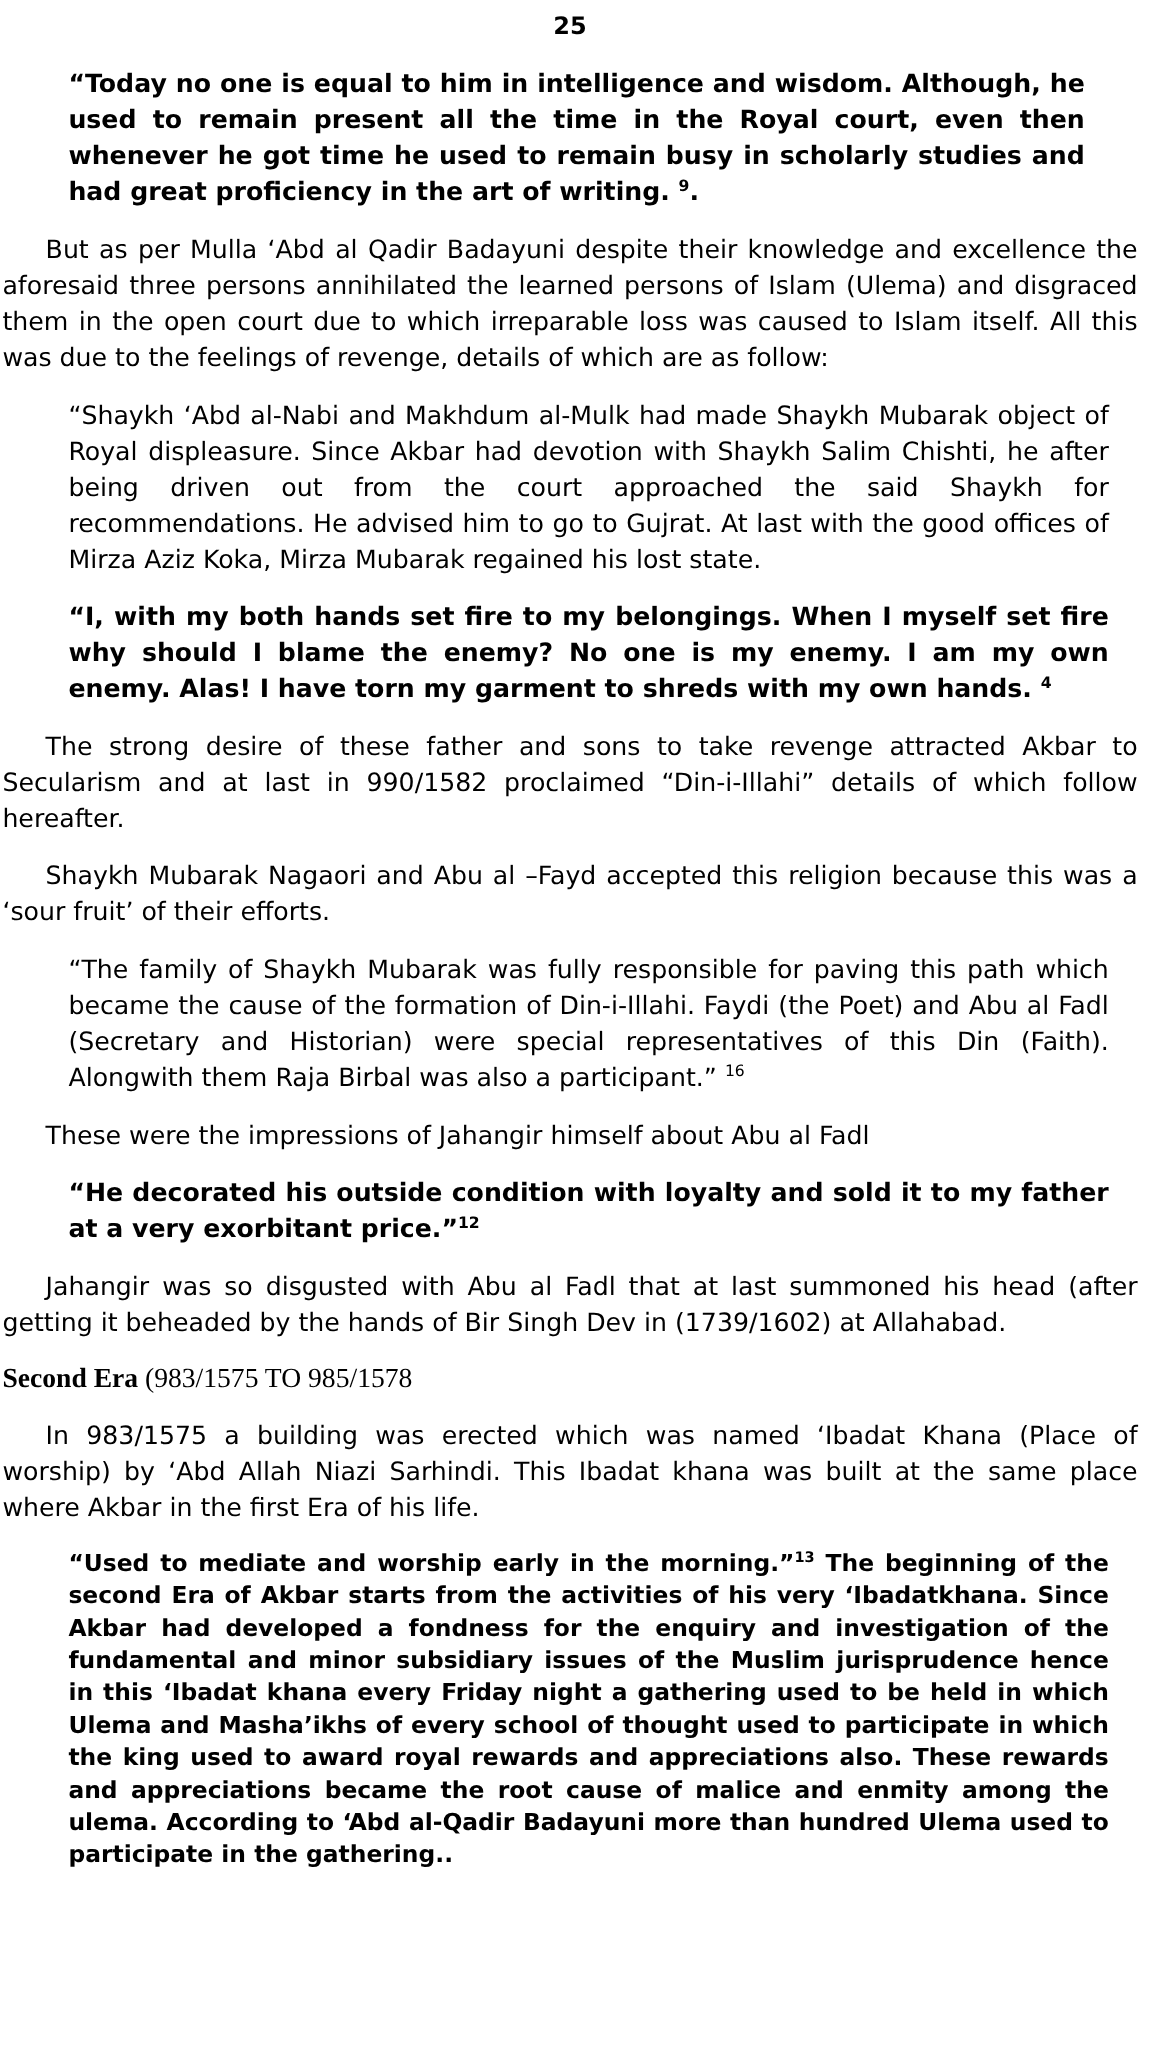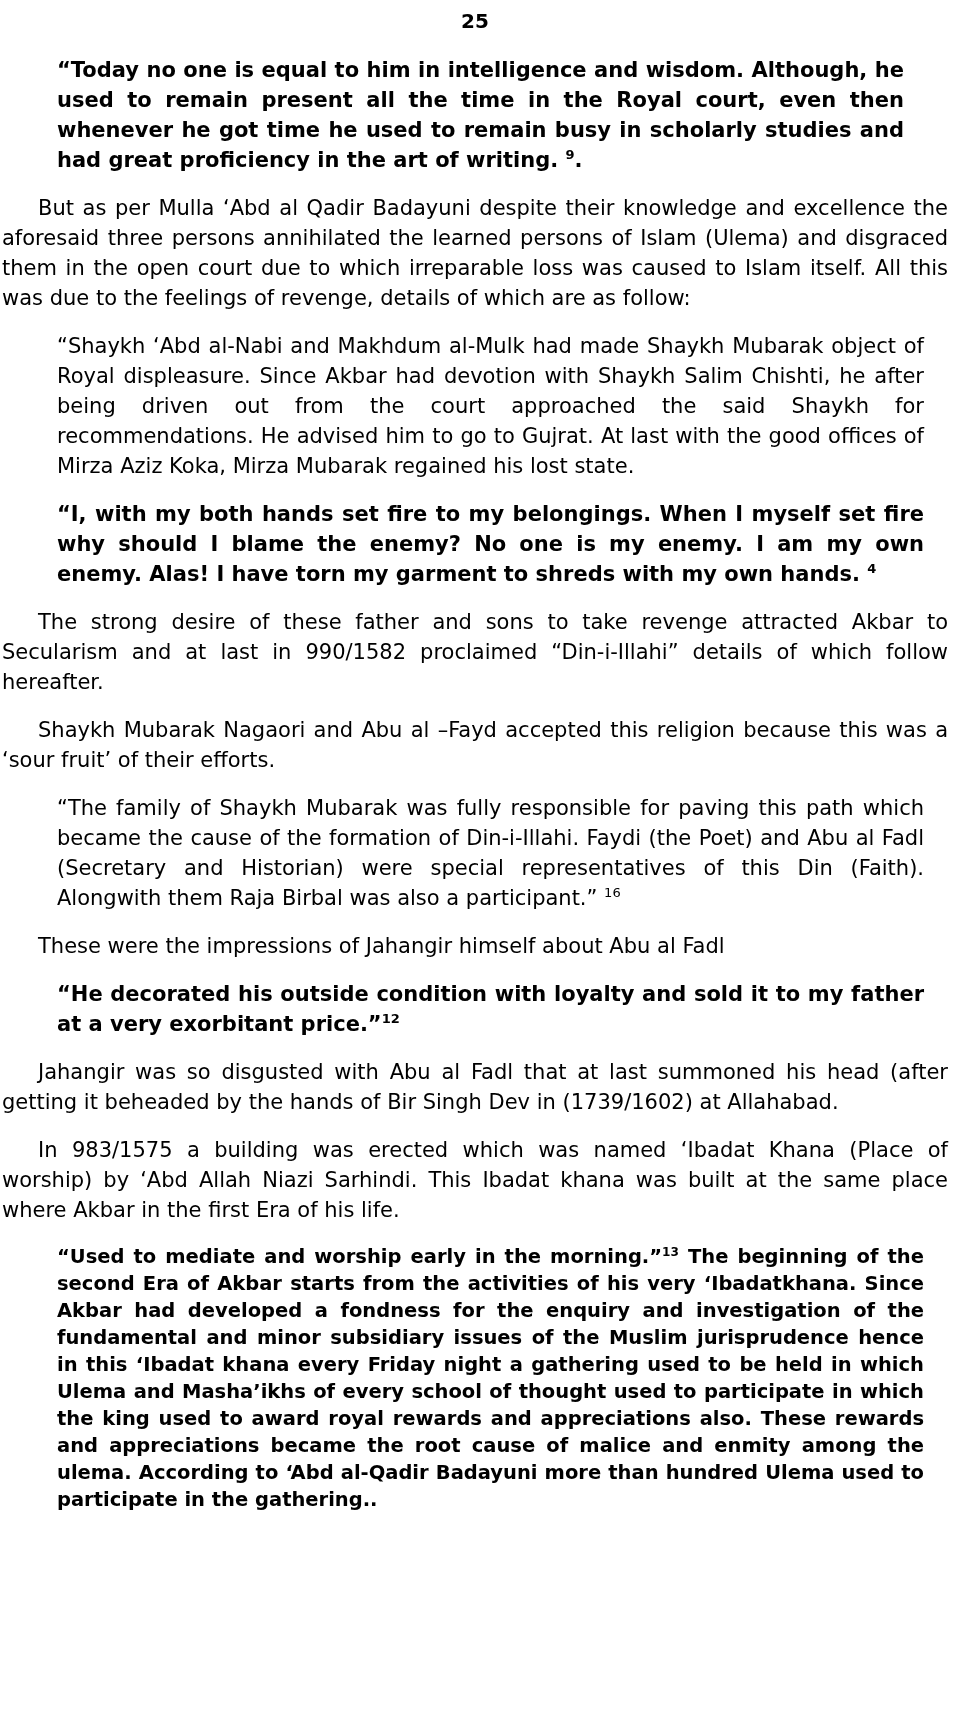--- a/index.html
+++ b/index.html
@@ -81,18 +81,19 @@
 
 
   <p class="quote"><span>“The family of Shaykh Mubarak was fully responsible for paving this path which became the cause of the formation of Din-i-Illahi. Faydi (the Poet) and Abu al Fadl (Secretary and Historian) were special representatives of this Din (Faith). Alongwith them Raja Birbal was also a participant.” </span><sup>16</sup></p>
 
   <p class="body-para">These were the impressions of Jahangir himself about Abu al Fadl</p>
 
   <p class="quote bold"><span>“He decorated his outside condition with loyalty and sold it to my father at a very exorbitant price.”</span><sup>12</sup></p>
 
   <p class="body-para">Jahangir was so disgusted with Abu al Fadl that at last summoned his head (after getting it beheaded by the hands of Bir Singh Dev in (1739/1602) at Allahabad.</p>
 
+  <p class="heading"><b>Second Era</b><span> (983/1575 TO 985/1578</span></p>
 
   <p class="body-para">In 983/1575 a building was erected which was named ‘Ibadat Khana (Place of worship) by ‘Abd Allah Niazi Sarhindi. This Ibadat khana was built at the same place where Akbar in the first Era of his life.</p>
 
   <p class="quote bold small"><span>“Used to mediate and worship early in the morning.”</span><sup>13</sup><span> The beginning of the second Era of Akbar starts from the activities of his very ‘Ibadatkhana. Since Akbar had developed a fondness for the enquiry and investigation of the fundamental and minor subsidiary issues of the Muslim jurisprudence hence in this ‘Ibadat khana every Friday night a gathering used to be held in which Ulema and Masha’ikhs of every school of thought used to participate in which the king used to award royal rewards and appreciations also. These rewards and appreciations became the root cause of malice and enmity among the ulema. According to ‘Abd al-Qadir Badayuni more than hundred Ulema used to participate in the gathering..</span></p>
 
 </div>
 
 </body></html>

